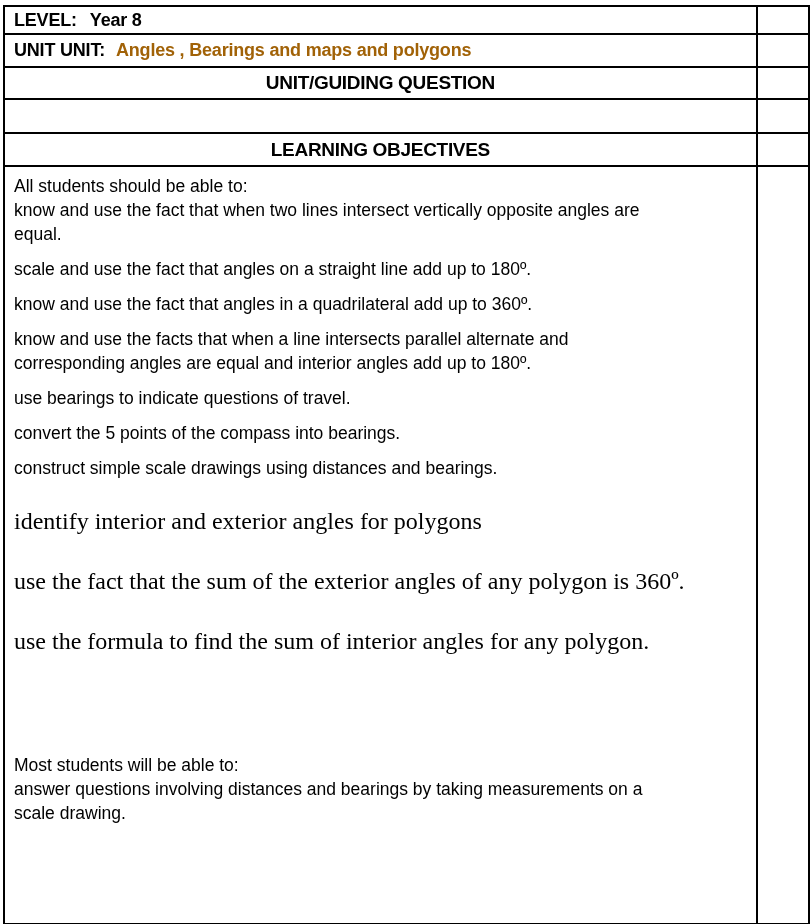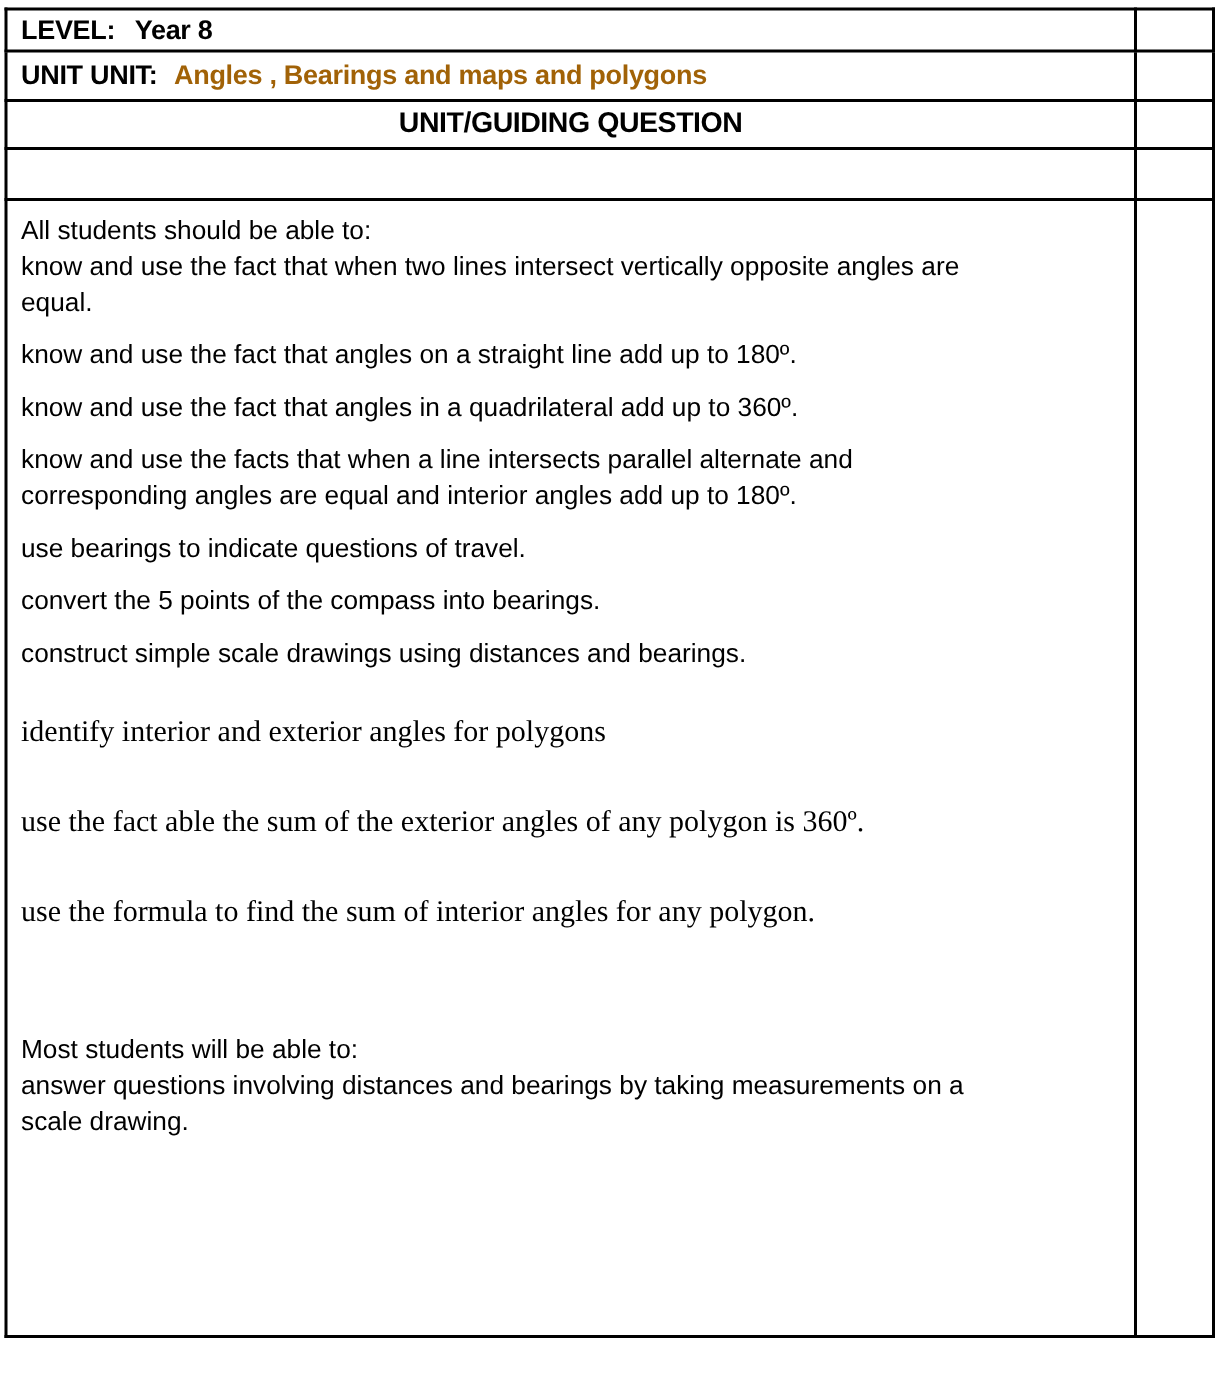--- a/index.html
+++ b/index.html
@@ -63,25 +63,25 @@
     font-family: "Liberation Sans", sans-serif;
     font-size: 17.5px;
     line-height: 24px;
     white-space: pre-line;
   }
   .p.intro { margin: 0; }
   .serif-block { margin-top: 26px; }
   .sp {
     margin: 0 0 30px 0;
     font-family: "Liberation Serif", serif;
-    font-size: 20px;
+    font-size: 24px;
     line-height: 30px;
     white-space: pre-line;
   }
-  .most-block { margin-top: 64px; }
+  .most-block { margin-top: 97px; }
 
   td.sliver-cell { padding: 0; }
 </style>
 </head>
 <body>
 
 <div class="page">
   <table class="unit-table">
     <colgroup>
       <col class="c-main">
@@ -102,34 +102,38 @@
     </tr>
     <tr>
       <td class="center-cell" style="height:30px;">UNIT/GUIDING QUESTION</td>
       <td class="sliver-cell"></td>
     </tr>
     <tr>
       <td class="empty-cell" style="height:32px;"></td>
       <td class="sliver-cell"></td>
     </tr>
     <tr>
+      <td class="center-cell" style="height:31px;">LEARNING OBJECTIVES</td>
+      <td class="sliver-cell"></td>
+    </tr>
+    <tr>
       <td class="big-cell" style="height:749px;">
         <p class="p intro">All students should be able to:</p>
         <p class="p">know and use the fact that when two lines intersect vertically opposite angles are
 equal.</p>
-        <p class="p">know and use the fact that angles on a straight line add up to 180º.</p>
+        <p class="p">scale and use the fact that angles on a straight line add up to 180º.</p>
         <p class="p">know and use the fact that angles in a quadrilateral add up to 360º.</p>
         <p class="p">know and use the facts that when a line intersects parallel alternate and
 corresponding angles are equal and interior angles add up to 180º.</p>
         <p class="p">use bearings to indicate questions of travel.</p>
         <p class="p">convert the 5 points of the compass into bearings.</p>
         <p class="p">construct simple scale drawings using distances and bearings.</p>
         <div class="serif-block">
           <p class="sp">identify interior and exterior angles for polygons</p>
-          <p class="sp">use the fact able the sum of the exterior angles of any polygon is 360º.</p>
+          <p class="sp">use the fact that the sum of the exterior angles of any polygon is 360º.</p>
           <p class="sp">use the formula to find the sum of interior angles for any polygon.</p>
         </div>
         <div class="most-block">
           <p class="p intro">Most students will be able to:</p>
           <p class="p">answer questions involving distances and bearings by taking measurements on a
 scale drawing.</p>
         </div>
       </td>
       <td class="sliver-cell"></td>
     </tr>

